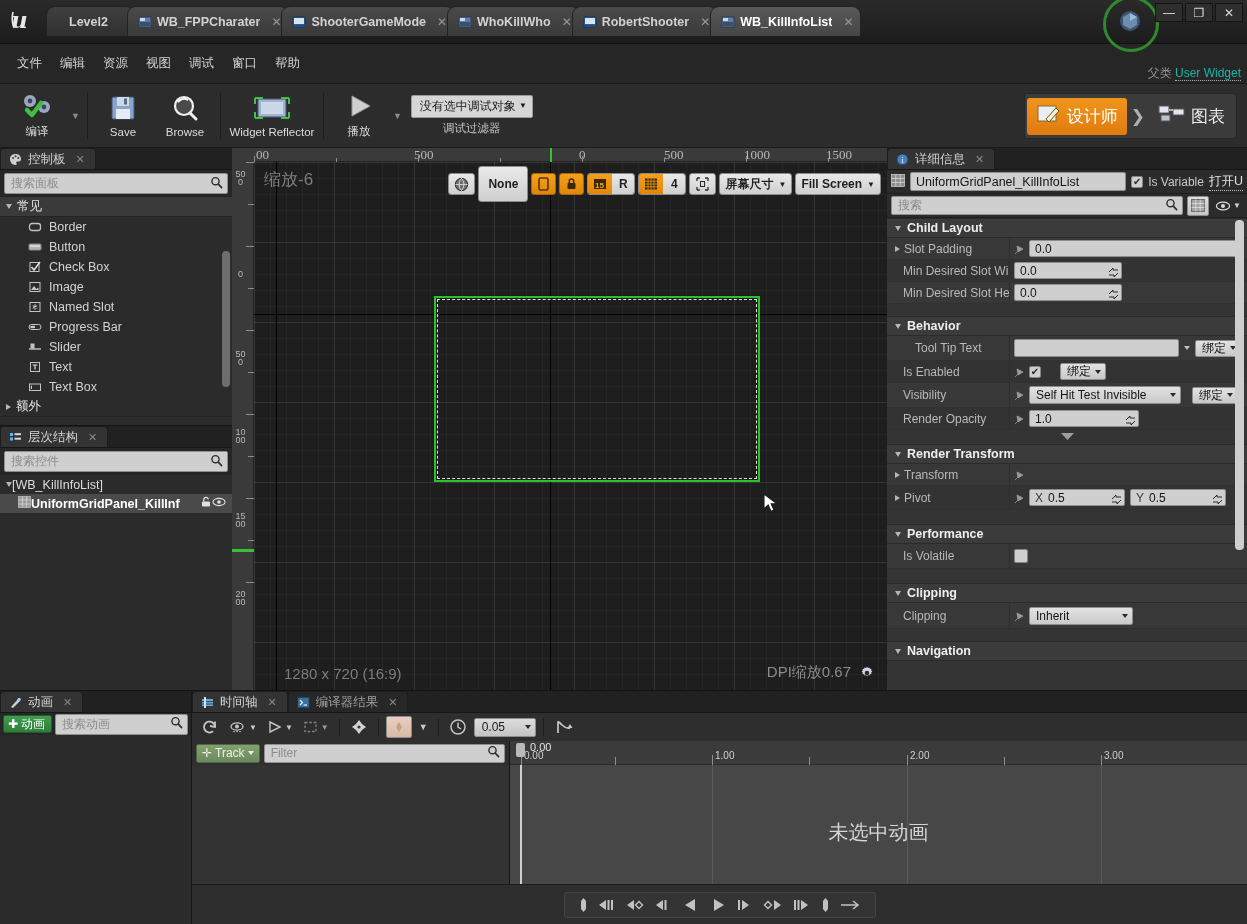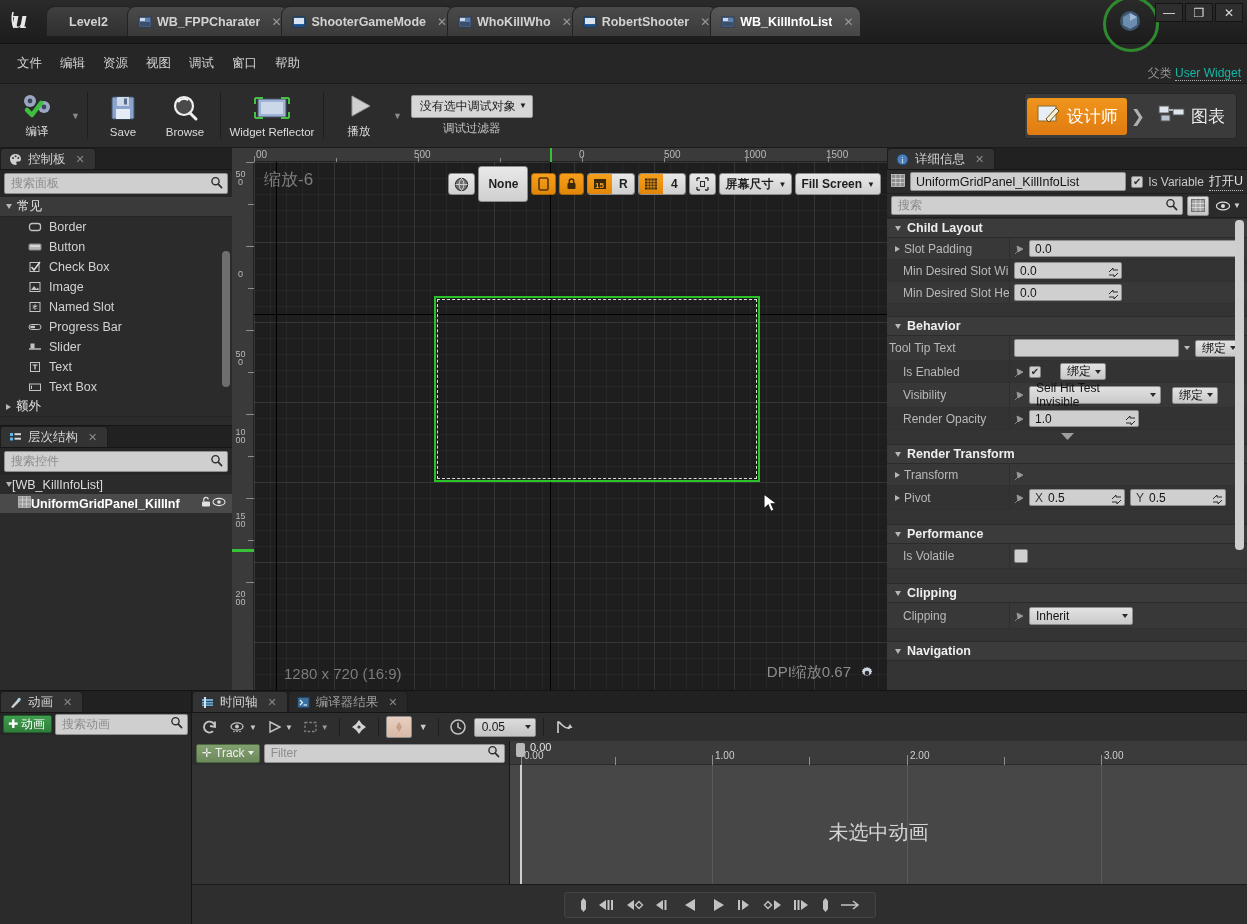--- a/index.html
+++ b/index.html
@@ -140,21 +140,21 @@
   .hitem{ display:flex; align-items:center; height:19px; padding-left:6px; color:#dcdcdc; font-size:12.5px;}
   .hitem.child{ padding-left:18px; background:#4a4a4a; color:#fff; font-weight:bold; font-size:12.5px;}
   .hitem .grow{ flex:1; overflow:hidden; white-space:nowrap; text-overflow:clip;}
 
   
   .vp-wrap{ flex:1 1 auto; position:relative; min-height:0; background:#232323; overflow:hidden;}
   .ruler-h{ position:absolute; left:22px; right:0; top:0; height:14px; background:#3a3a3a; border-bottom:1px solid #222;}
   .ruler-v{ position:absolute; left:0; top:14px; bottom:0; width:22px; background:#3a3a3a; border-right:1px solid #222;}
   .ruler-corner{ position:absolute; left:0; top:0; width:22px;height:14px; background:#3a3a3a;}
   .rtick{ position:absolute; background:#8d8d8d; }
-  .rlabel{ position:absolute; color:#b9b9b9; font-size:10px; line-height:9px;}
+  .rlabel{ position:absolute; color:#b9b9b9; font-size:13px; line-height:9px;font-family:Liberation Serif, serif;}
   .rlabel-v{ position:absolute; color:#b9b9b9; font-size:9px; width:11px; text-align:center; line-height:8px; word-break:break-all;}
   .canvas{
     position:absolute; left:22px; top:14px; right:0; bottom:0;
     background:
       repeating-linear-gradient(to right, rgba(255,255,255,.035) 0 1px, transparent 1px 16px),
       repeating-linear-gradient(to bottom, rgba(255,255,255,.035) 0 1px, transparent 1px 16px),
       repeating-linear-gradient(to right, rgba(255,255,255,.07) 0 1px, transparent 1px 80px),
       repeating-linear-gradient(to bottom, rgba(255,255,255,.07) 0 1px, transparent 1px 80px),
       #1e1e1e;
     overflow:hidden;
@@ -862,21 +862,21 @@
             </div>
           </div>
         </div>
         <div style="height:12px; background:#343434;"></div>
 
         <div class="sect">
           <span class="tri down"></span>
           <span>Behavior</span>
         </div>
         <div class="prow" style="height:25px;">
-          <div class="plabelc" style="padding-left:2px;">
+          <div class="plabelc" style="padding-left:28px;">
             <span>Tool Tip Text</span>
           </div>
           <div class="pvalc">
             <div class="flatfield"></div>
             <span class="dropcaret" style="border-top-color:#bdbdbd;"></span>
             <div class="bindbtn">
               <span>绑定</span>
               <span class="dropcaret"></span>
             </div>
           </div>
@@ -901,21 +901,21 @@
         <div class="prow" style="height:25px;">
           <div class="plabelc" style="padding-left:16px;">
             <span>Visibility</span>
           </div>
           <div class="pvalc">
             <span class="pinicon">
               <svg width="10" height="10" viewBox="0 0 10 10">
                   <path d="M1 9 L4 6 M3 1 l6 3 -5 3 Z" stroke="#9a9a9a" fill="#9a9a9a" stroke-width="0.8"></path>
                 </svg>
             </span>
-            <div class="combofield" style="width:132px;">
+            <div class="combofield" style="width:152px;">
               <span>Self Hit Test Invisible</span>
               <span class="dropcaret"></span>
             </div>
             <div class="bindbtn" style="margin-left:6px;">
               <span>绑定</span>
               <span class="dropcaret"></span>
             </div>
           </div>
         </div>
         <div class="prow alt">

